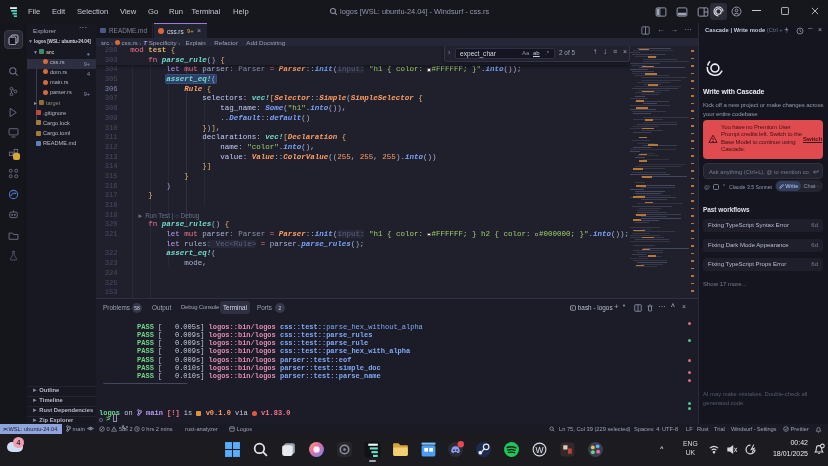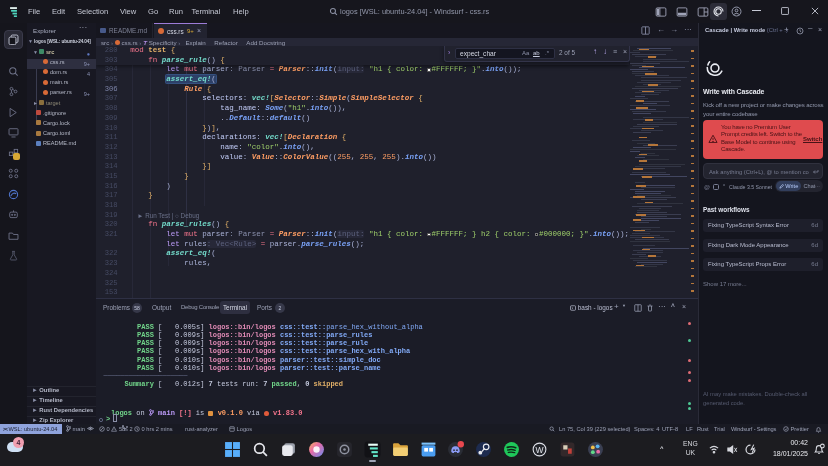--- a/index.html
+++ b/index.html
@@ -193,21 +193,21 @@
         <div class="cl">                <span style="color:#e0af68">}]</span></div>
         <div class="cl">            <span style="color:#e0af68">}</span></div>
         <div class="cl">        )</div>
         <div class="cl">    <span style="color:#e0af68">}</span></div>
         <div class="cl">&nbsp;</div>
         <div class="cl"><span style="font-family:'Liberation Sans',sans-serif;font-size:6.3px;color:#6a7089">    ► Run Test | ○ Debug</span></div>
         <div class="cl">    <span style="color:#f7768e">fn</span> <span style="color:#73daca;font-style:italic;font-weight:bold">parse_rules</span>() <span style="color:#e0af68">{</span></div>
         <div class="cl">        <span style="color:#bb9af7">let</span> <span style="color:#f7768e">mut</span> parser<span style="color:#8a90ad">: Parser</span> <span style="color:#f7768e">=</span> <span style="color:#ff9e64;font-style:italic;font-weight:bold">Parser</span>::<span style="color:#7aa2f7;font-style:italic;font-weight:bold">init</span>(<span style="color:#5c617e;background:#272838;border-radius:2px">input:</span> <span style="color:#9ece6a">"h1 { color: </span><span class="sw" style="background:#fff"></span><span style="color:#9ece6a">#FFFFFF; } h2 { color: </span><span class="sw" style="background:#000;border-color:#777"></span><span style="color:#9ece6a">#000000; }"</span>.<span style="color:#7aa2f7;font-style:italic;font-weight:bold">into</span>());</div>
         <div class="cl">        <span style="color:#bb9af7">let</span> rules<span style="color:#5c617e;background:#272838;border-radius:2px">: Vec&lt;Rule&gt;</span> <span style="color:#f7768e">=</span> parser.<span style="color:#7aa2f7;font-style:italic;font-weight:bold">parse_rules</span>();</div>
         <div class="cl">        <span style="color:#73daca;font-style:italic;font-weight:bold">assert_eq!</span>(</div>
-        <div class="cl">            rules,</div>
+        <div class="cl">            mode,</div>
       </div>
     <div class="abs" style="left:0;top:19.4px;width:21.6px;text-align:right;font-family:'Liberation Mono',monospace;font-size:7.2px;line-height:9.7px">
         <div class="cl" style="color:#454a63">304</div>
         <div class="cl" style="color:#454a63">305</div>
         <div class="cl" style="color:#7b82a6">306</div>
         <div class="cl" style="color:#454a63">307</div>
         <div class="cl" style="color:#454a63">308</div>
         <div class="cl" style="color:#454a63">309</div>
         <div class="cl" style="color:#454a63">310</div>
         <div class="cl" style="color:#454a63">311</div>
@@ -435,26 +435,26 @@
       </svg>
     <div class="abs" style="left:562px;top:3px;font-size:8px;color:#9ca1b5">···</div>
     <div class="abs" style="left:575px;top:4px;font-size:6.5px;color:#9ca1b5;font-weight:bold">^</div>
     <div class="abs" style="left:586px;top:4px;font-size:7px;color:#9ca1b5">×</div>
 
     <div class="abs" style="left:7.5px;top:24.2px;font-family:'Liberation Mono',monospace;font-size:7px;line-height:8.1px;color:#c5cade">
         <div class="tl">        <span style="color:#71d58a;font-weight:bold">PASS</span> [   0.005s] <span style="color:#e18bb6;font-weight:bold">logos::bin/logos</span> <span style="color:#82aaf7;font-weight:bold">css::test::</span><span style="color:#82aaf7;font-weight:normal">parse_hex_without_alpha</span></div>
         <div class="tl">        <span style="color:#71d58a;font-weight:bold">PASS</span> [   0.009s] <span style="color:#e18bb6;font-weight:bold">logos::bin/logos</span> <span style="color:#82aaf7;font-weight:bold">css::test::</span><span style="color:#82aaf7;font-weight:bold">parse_rules</span></div>
         <div class="tl">        <span style="color:#71d58a;font-weight:bold">PASS</span> [   0.009s] <span style="color:#e18bb6;font-weight:bold">logos::bin/logos</span> <span style="color:#82aaf7;font-weight:bold">css::test::</span><span style="color:#82aaf7;font-weight:bold">parse_rule</span></div>
         <div class="tl">        <span style="color:#71d58a;font-weight:bold">PASS</span> [   0.009s] <span style="color:#e18bb6;font-weight:bold">logos::bin/logos</span> <span style="color:#82aaf7;font-weight:bold">css::test::</span><span style="color:#82aaf7;font-weight:bold">parse_hex_with_alpha</span></div>
+        <div class="tl">        <span style="color:#71d58a;font-weight:bold">PASS</span> [   0.009s] <span style="color:#e18bb6;font-weight:bold">logos::bin/logos</span> <span style="color:#82aaf7;font-weight:bold">parser::test::</span><span style="color:#82aaf7;font-weight:bold">eof</span></div>
         <div class="tl">        <span style="color:#71d58a;font-weight:bold">PASS</span> [   0.010s] <span style="color:#e18bb6;font-weight:bold">logos::bin/logos</span> <span style="color:#82aaf7;font-weight:bold">parser::test::</span><span style="color:#82aaf7;font-weight:bold">simple_doc</span></div>
         <div class="tl">        <span style="color:#71d58a;font-weight:bold">PASS</span> [   0.010s] <span style="color:#e18bb6;font-weight:bold">logos::bin/logos</span> <span style="color:#82aaf7;font-weight:bold">parser::test::</span><span style="color:#82aaf7;font-weight:bold">parse_name</span></div>
         <div class="tl"><span style="color:#6b7292">────────────────────</span></div>
-        <div class="tl">     <span style="color:#71d58a;font-weight:bold">Summary</span> [   0.012s] <span style="color:#c5cade"><b>7</b> tests run: <b>7</b> </span><span style="color:#71d58a"><b>passed</b></span><span style="color:#c5cade">, <b>0</b> </span><span style="color:#e0af68"><b>skipped</b></span></div>
       </div>
-    <div class="abs" style="left:15px;top:110px;font-family:'Liberation Mono',monospace;font-size:7px;line-height:8.1px;color:#c5cade">
+    <div class="abs" style="left:3px;top:110px;font-family:'Liberation Mono',monospace;font-size:7px;line-height:8.1px;color:#c5cade">
         <div class="tl"><span style="color:#71d58a;font-weight:bold">logos</span> on <svg width="5" height="7" viewBox="0 0 10 14" fill="none" stroke="#bb9af7" stroke-width="1.8" style="vertical-align:-1px">
             <circle cx="3" cy="3" r="1.8"></circle>
             <circle cx="3" cy="11" r="1.8"></circle>
             <circle cx="8" cy="5" r="1.8"></circle>
             <path d="M3 5 v4 M8 7 q0 3 -5 3"></path>
           </svg> <span style="color:#bb9af7;font-weight:bold">main</span> <span style="color:#f7768e;font-weight:bold">[!]</span> is <span class="emoj" style="background:#e0923f"></span> <span style="color:#ff9e64;font-weight:bold">v0.1.0</span> via <span class="emoj" style="background:#e05a3a;border-radius:50% 50% 40% 40%"></span> <span style="color:#f7768e;font-weight:bold">v1.83.0</span></div>
       </div>
     <div class="abs" style="left:3px;top:119px;width:3.5px;height:3.5px;border:1px solid #6b7292;border-radius:50%"></div>
     <div class="abs" style="left:10px;top:115.5px;font-family:'Liberation Mono',monospace;font-size:7px;font-weight:bold;color:#71d58a">&gt;</div>
     <div class="abs" style="left:16.5px;top:115px;width:4px;height:8px;border:1px solid #8b90a8"></div>

